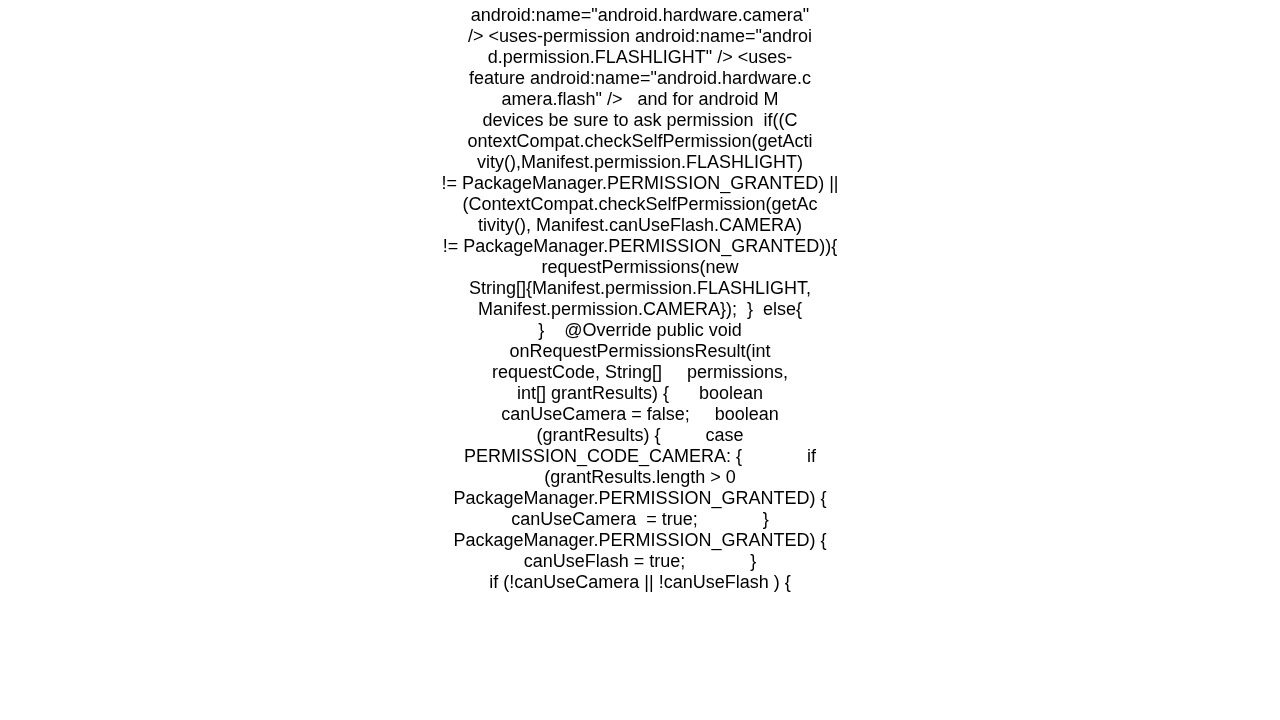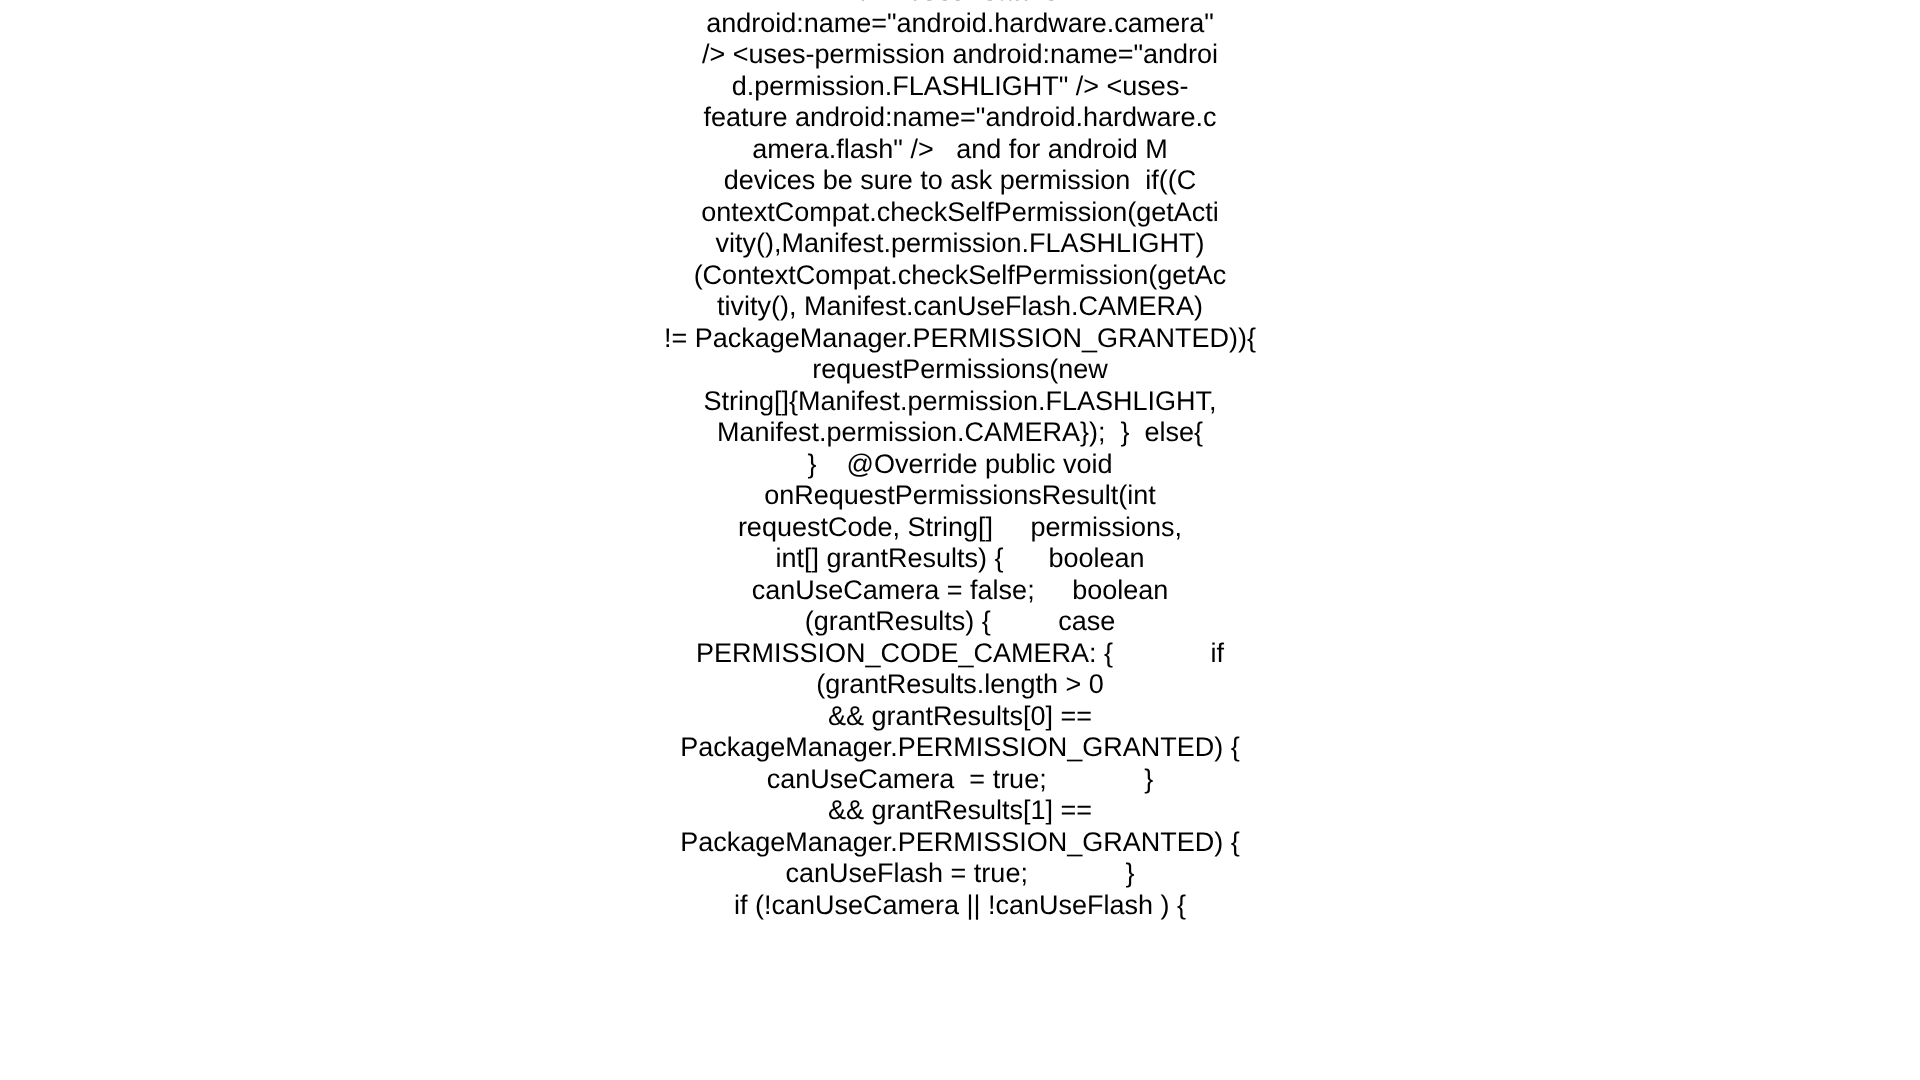--- a/index.html
+++ b/index.html
@@ -25,35 +25,34 @@
   <div class="text-block">
     <span class="line">/&gt; &lt;uses-feature</span>
     <span class="line">android:name="android.hardware.camera"</span>
     <span class="line">/&gt; &lt;uses-permission android:name="androi</span>
     <span class="line">d.permission.FLASHLIGHT" /&gt; &lt;uses-</span>
     <span class="line">feature android:name="android.hardware.c</span>
     <span class="line">amera.flash" /&gt;   and for android M</span>
     <span class="line">devices be sure to ask permission  if((C</span>
     <span class="line">ontextCompat.checkSelfPermission(getActi</span>
     <span class="line">vity(),Manifest.permission.FLASHLIGHT)</span>
+    <span class="line">!= PackageManager.PERMISSION_GRANTED) ||</span>
     <span class="line">(ContextCompat.checkSelfPermission(getAc</span>
     <span class="line">tivity(), Manifest.canUseFlash.CAMERA)</span>
     <span class="line">!= PackageManager.PERMISSION_GRANTED)){</span>
     <span class="line">requestPermissions(new</span>
     <span class="line">String[]{Manifest.permission.FLASHLIGHT,</span>
     <span class="line">Manifest.permission.CAMERA});  }  else{</span>
     <span class="line">}    @Override public void</span>
     <span class="line">onRequestPermissionsResult(int</span>
     <span class="line">requestCode, String[]     permissions,</span>
     <span class="line">int[] grantResults) {      boolean</span>
     <span class="line">canUseCamera = false;     boolean</span>
     <span class="line">(grantResults) {         case</span>
     <span class="line">PERMISSION_CODE_CAMERA: {             if</span>
     <span class="line">(grantResults.length &gt; 0</span>
-    <span class="line">&amp;&amp; grantResults[0] ==</span>
     <span class="line">PackageManager.PERMISSION_GRANTED) {</span>
     <span class="line">canUseCamera  = true;             }</span>
-    <span class="line">&amp;&amp; grantResults[1] ==</span>
     <span class="line">PackageManager.PERMISSION_GRANTED) {</span>
     <span class="line">canUseFlash = true;             }</span>
     <span class="line">if (!canUseCamera || !canUseFlash ) {</span>
   </div>
 </div>
 
 </body></html>

